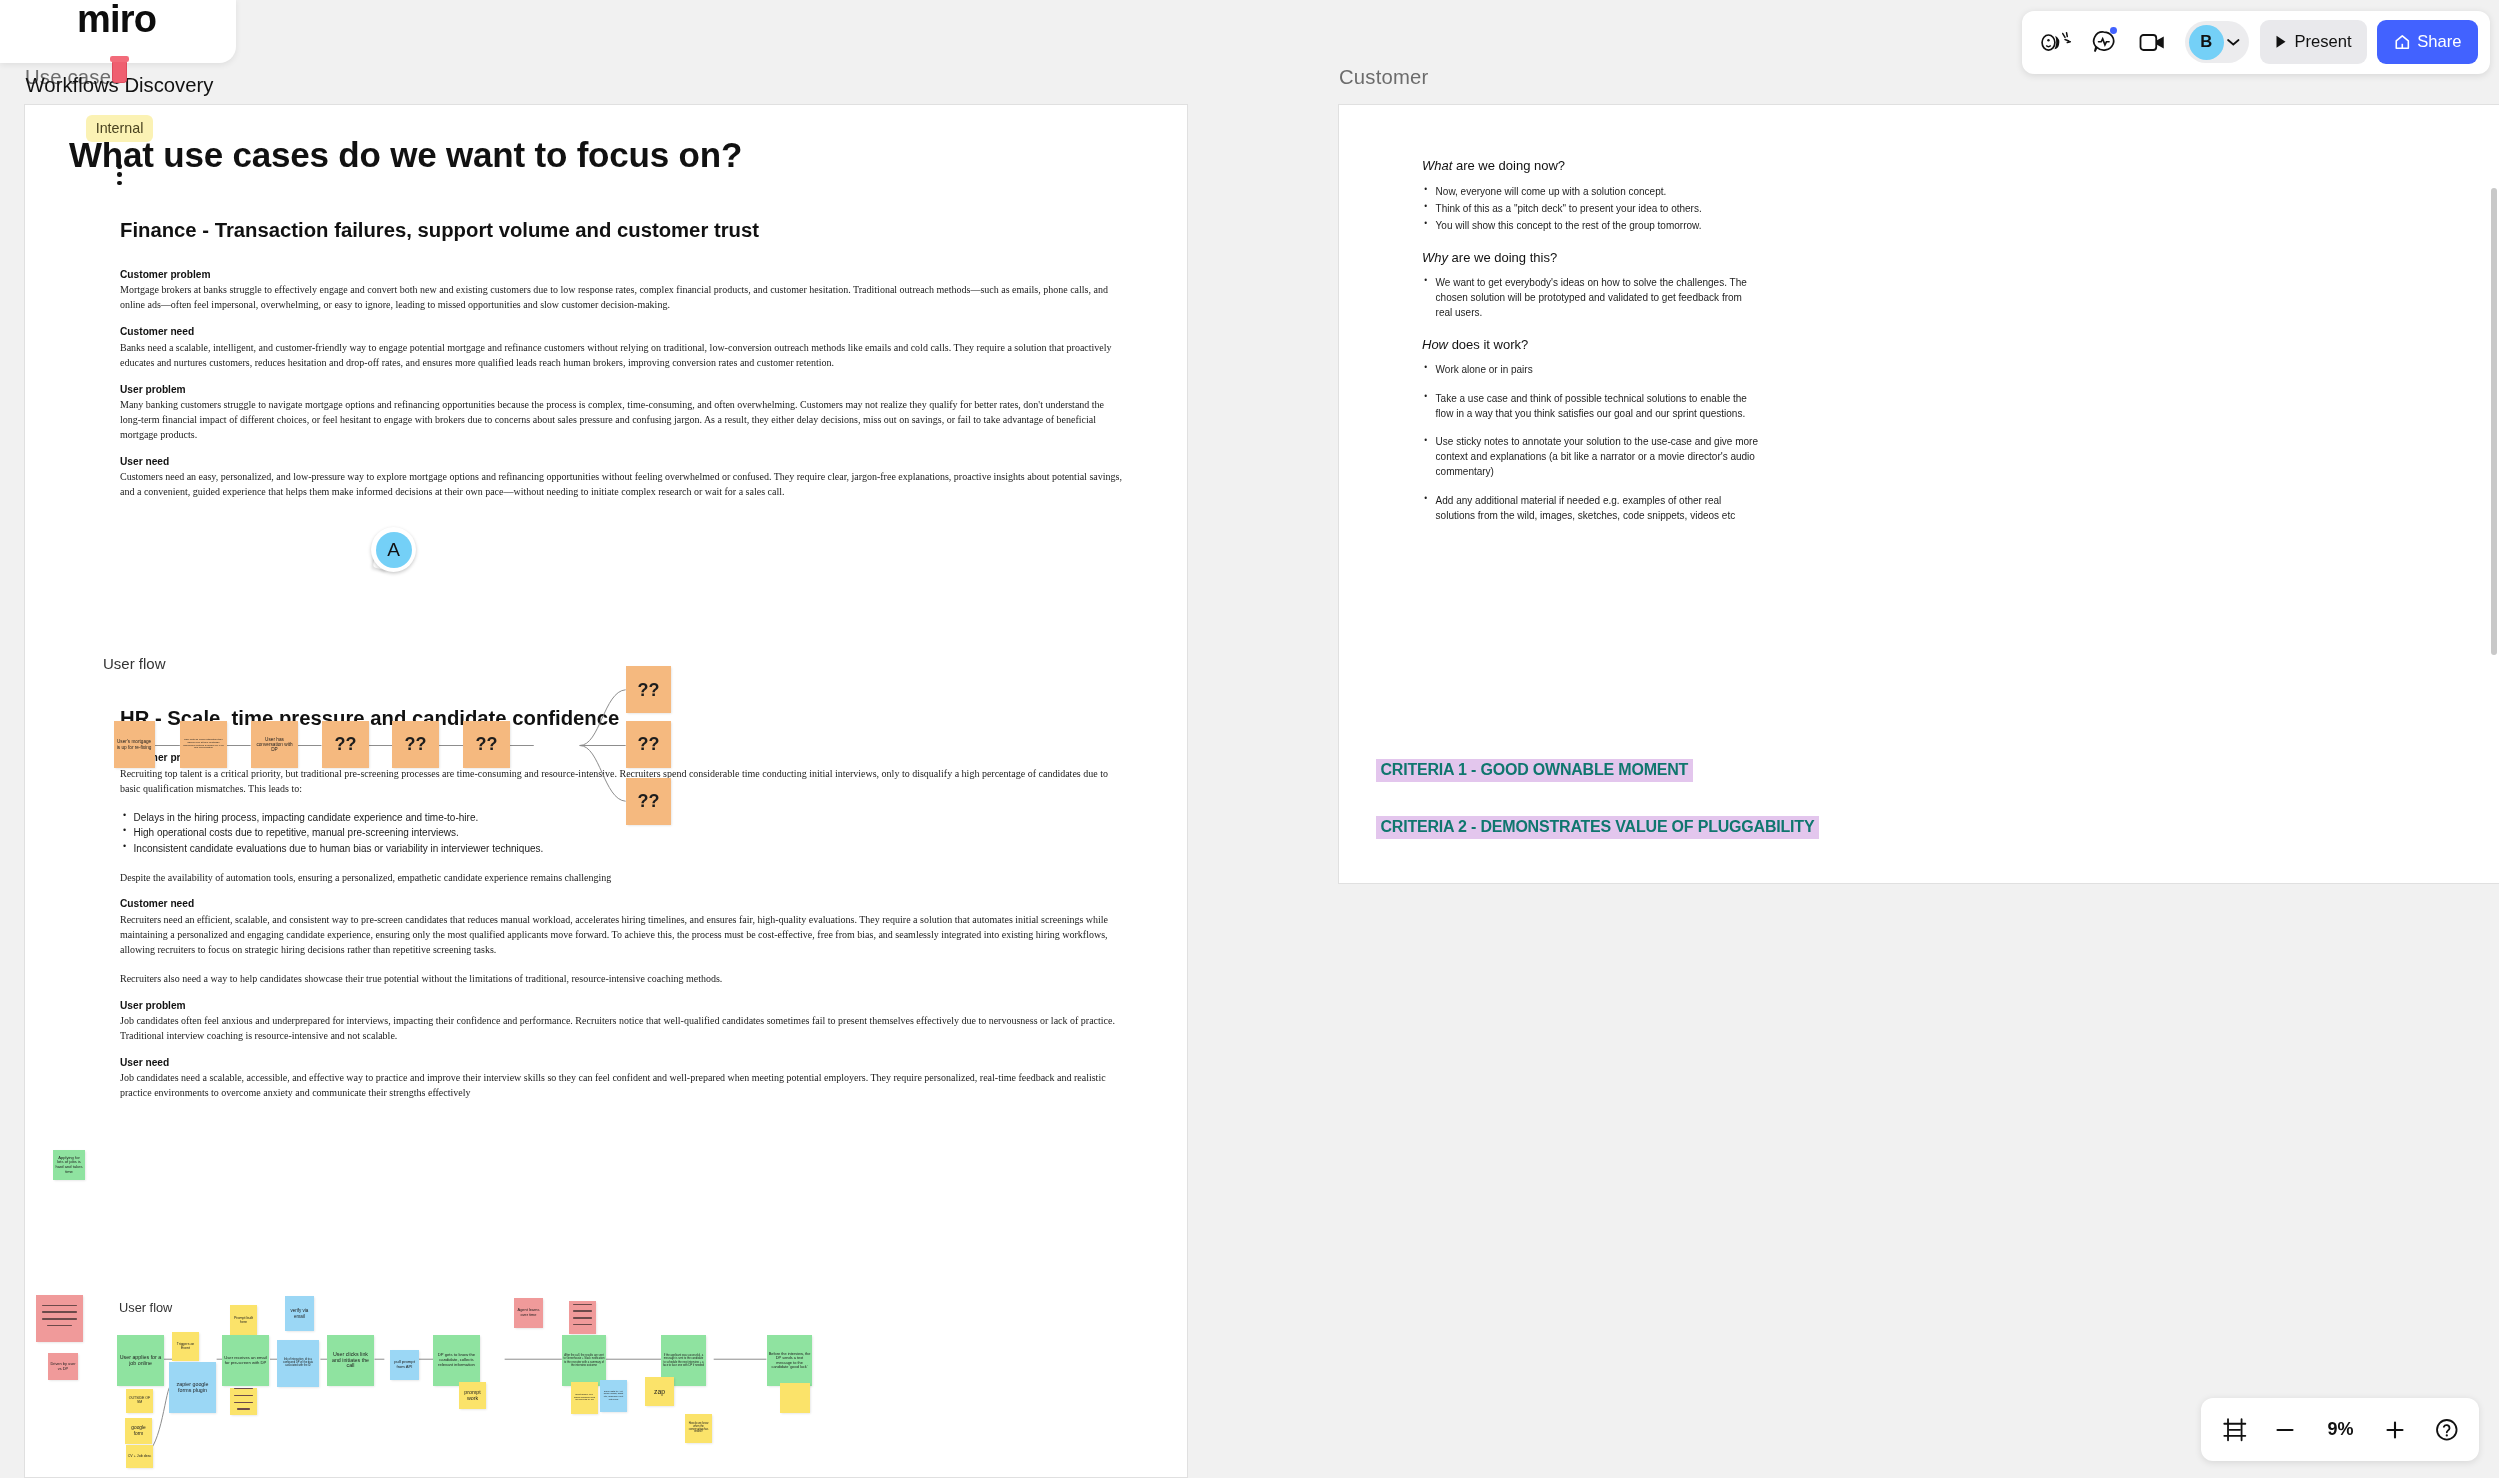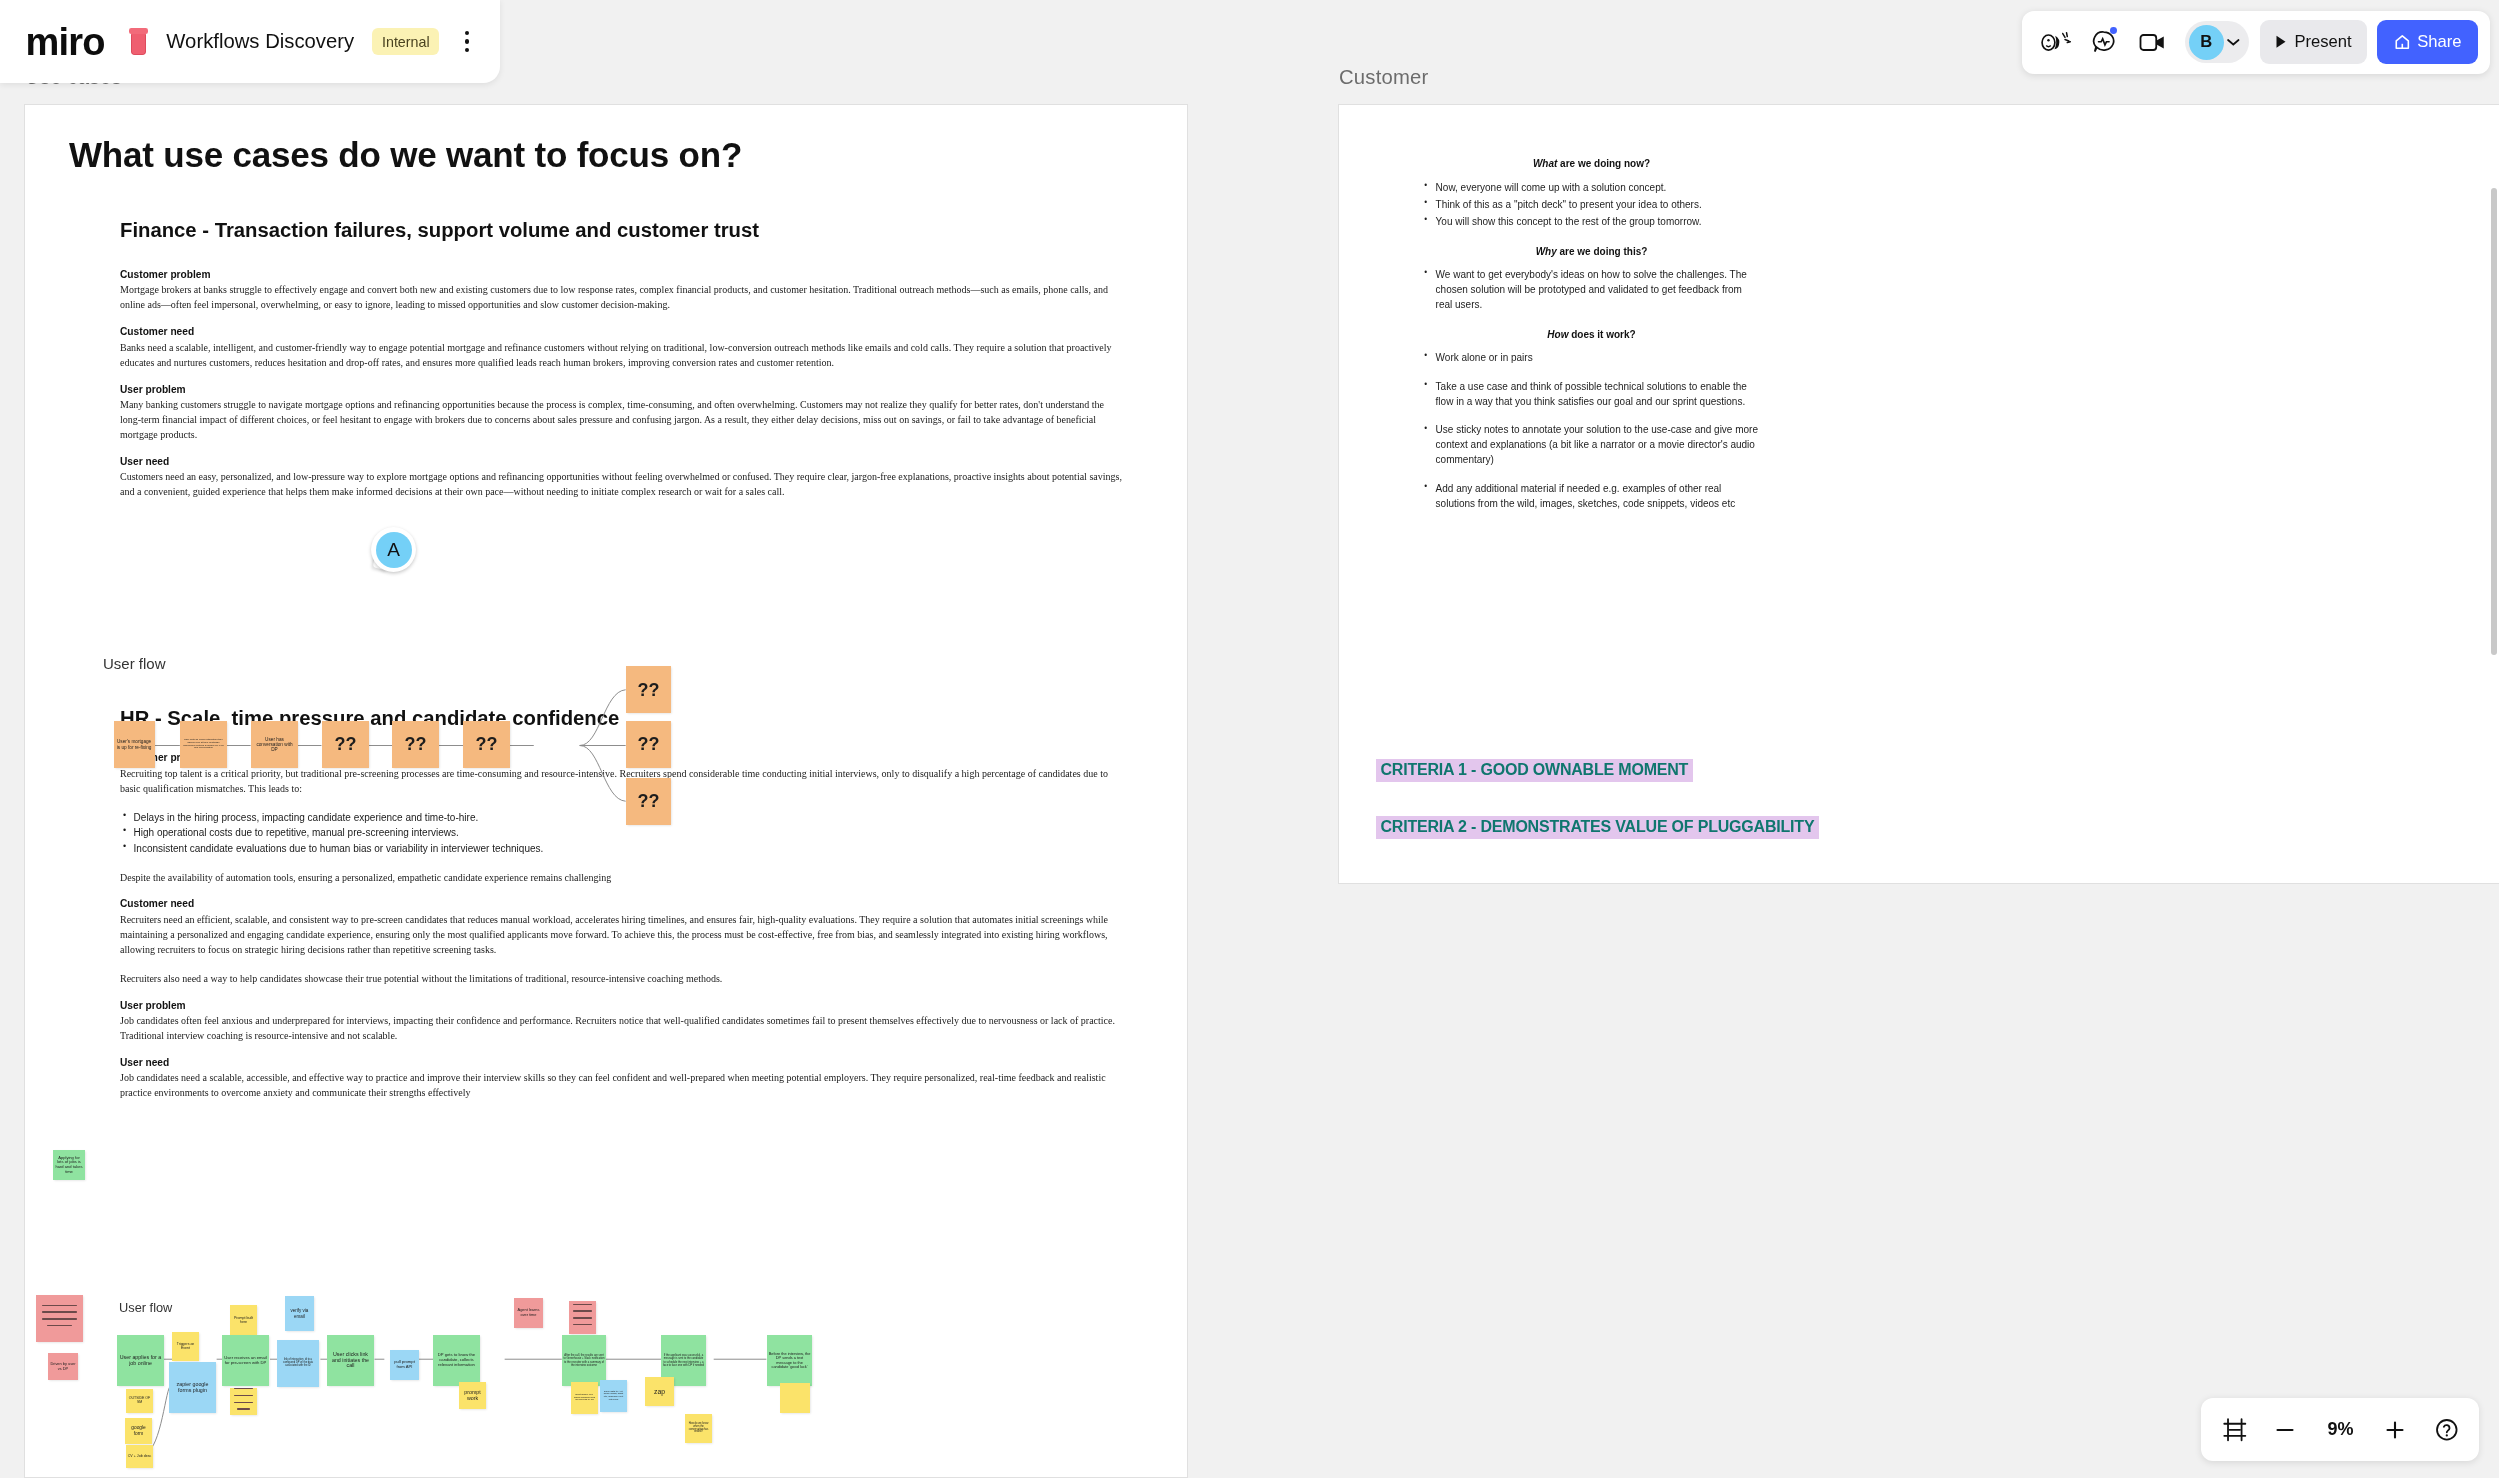--- a/index.html
+++ b/index.html
@@ -84,23 +84,22 @@
   .lines i {
     display: block; height: 1.5px; background: #6c4a4a;
     margin: 0 auto 5.3px auto; border-radius: 0.8px;
   }
   svg.conn { position: absolute; overflow: visible; pointer-events: none; }
   svg.conn path, svg.conn line { stroke: #8a8a8a; stroke-width: 1.3; fill: none; }
 
   
   .sol-inner { position: absolute; left: 83px; top: 53px; width: 339px; }
   .sol-h {
-    font-size: 10px; font-weight: bold; color: #111;
+    font-size: 13px; font-weight: normal; color: #111;
     margin-bottom: 10.5px;
-    text-align: center;
   }
   .sol-h em { font-style: italic; }
   ul.sol-list { list-style: none; margin: 0 0 16.6px 0; }
   ul.sol-list li {
     font-size: 10px; line-height: 1.5; color: #1d1d1d;
     padding-left: 13.6px; position: relative; margin-bottom: 2.3px;
   }
   ul.sol-list li.spaced { margin-bottom: 13.6px; }
   ul.sol-list li:before {
     content: "•"; position: absolute; left: 2.3px; top: -0.8px; font-size: 8.3px;
@@ -131,24 +130,25 @@
   }
   #collab-cursor .dot {
     position: absolute; left: 4.5px; top: 4.5px; width: 36px; height: 36px;
     background: #74d0f7; border-radius: 50%;
     display: flex; align-items: center; justify-content: center;
     font-size: 19px; color: #111;
   }
 
   
   #topbar-left {
-    position: absolute; left: 0; top: 0; height: 83px; padding: 0 22.6px 0 25.6px;
+    position: absolute; left: 0; top: 0; height: 63px; padding: 0 22.6px 0 25.6px;
     background: #fff; border-radius: 0 0 16.6px 0;
     display: flex; align-items: center; gap: 18px;
     box-shadow: 0 1.5px 6px rgba(0,0,0,.08);
+    flex-direction: column;
   }
   #miro-logo { font-size: 38px; font-weight: 700; color: #0d0d0d; letter-spacing: -0.8px; line-height: 1; margin-right: 6px; }
   .cup { width: 19.6px; height: 27px; position: relative; }
   .cup .lid { position: absolute; top: 0; left: 0; width: 19.6px; height: 6px; background: #f26b7a; border-radius: 2.3px; }
   .cup .body { position: absolute; top: 6px; left: 2.3px; width: 15px; height: 21px; background: #ef5f70; border-radius: 0.8px 0.8px 3.8px 3.8px; border: 1.1px solid #de4b5d; border-top: none; }
   #board-title { font-size: 20.3px; color: #111; white-space: nowrap; }
   #board-badge {
     font-size: 14.3px; color: #4a4320; background: #fbf2b4;
     border-radius: 6px; padding: 5.3px 9.8px; white-space: nowrap;
   }

